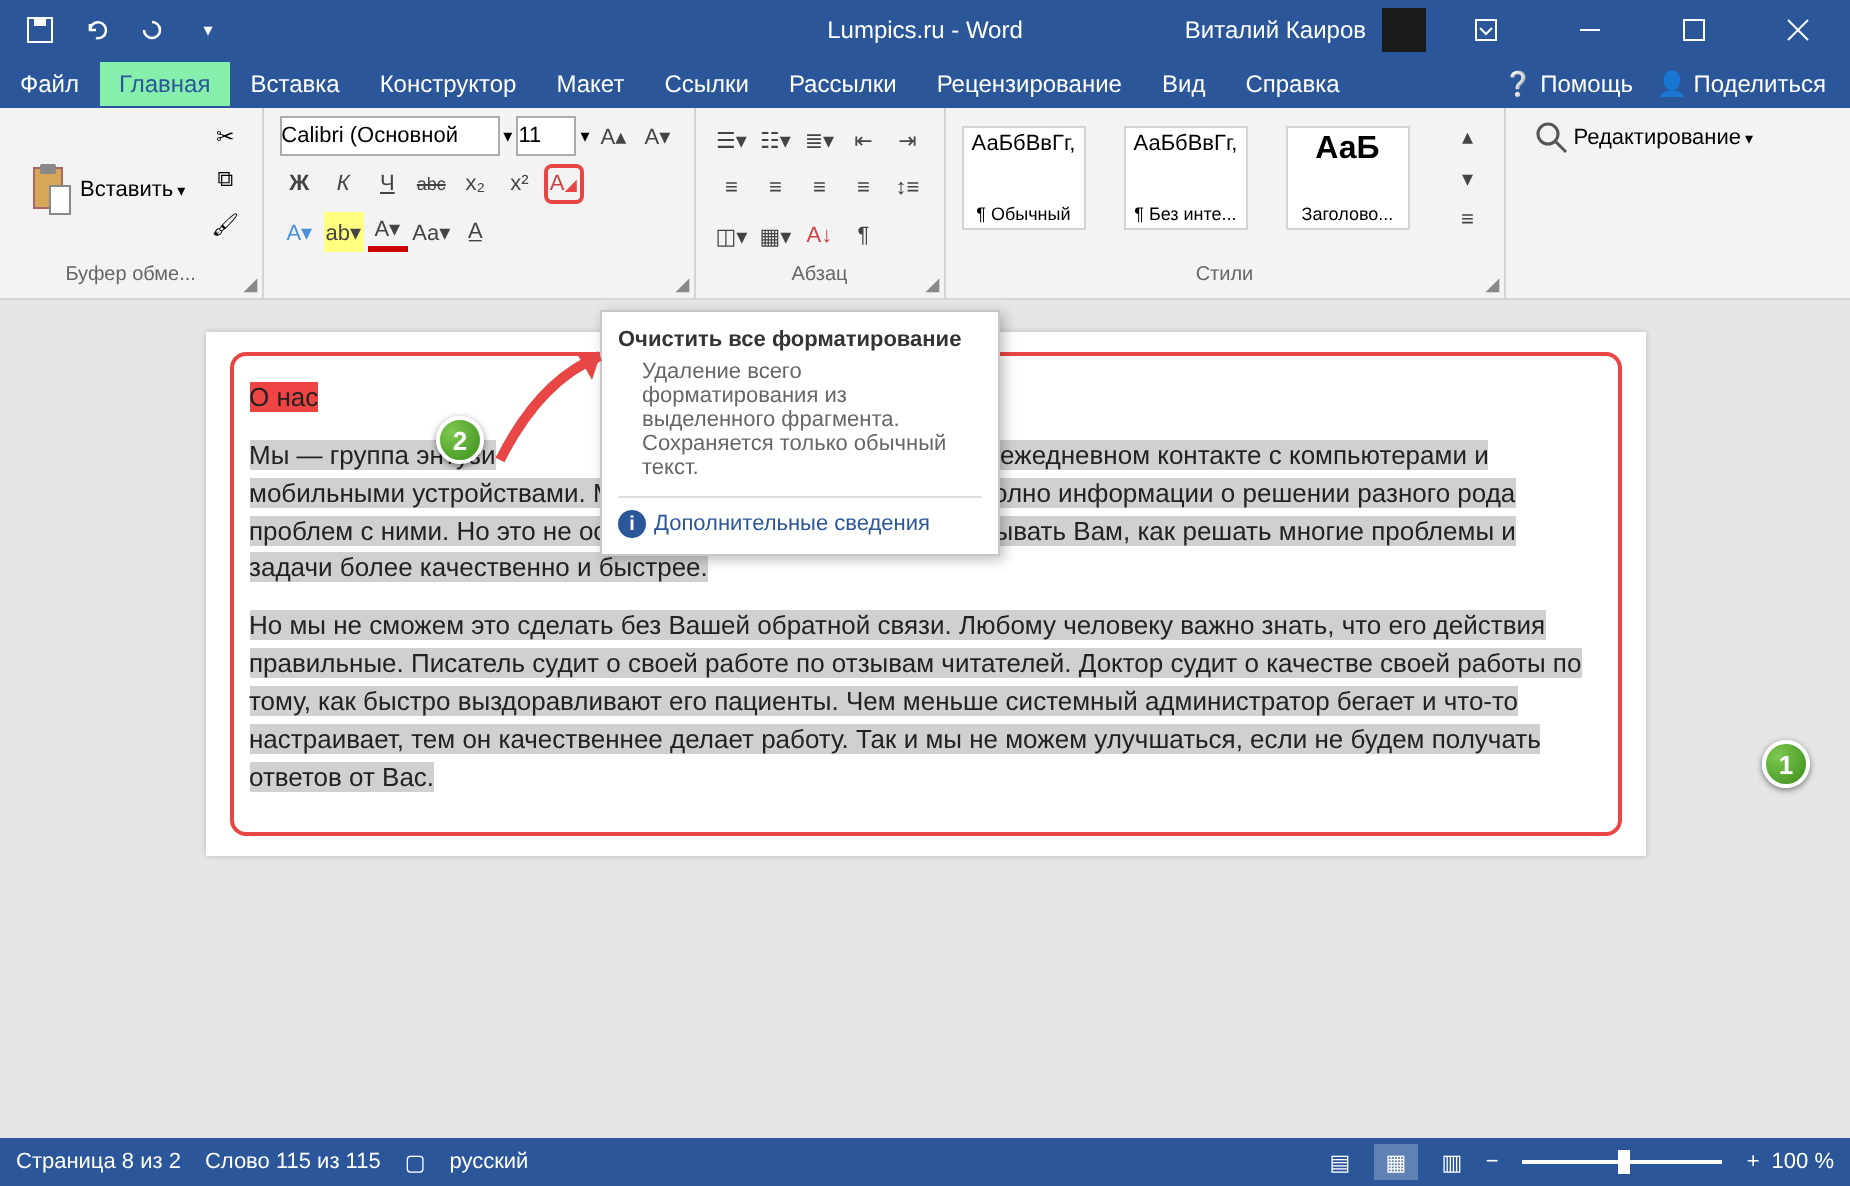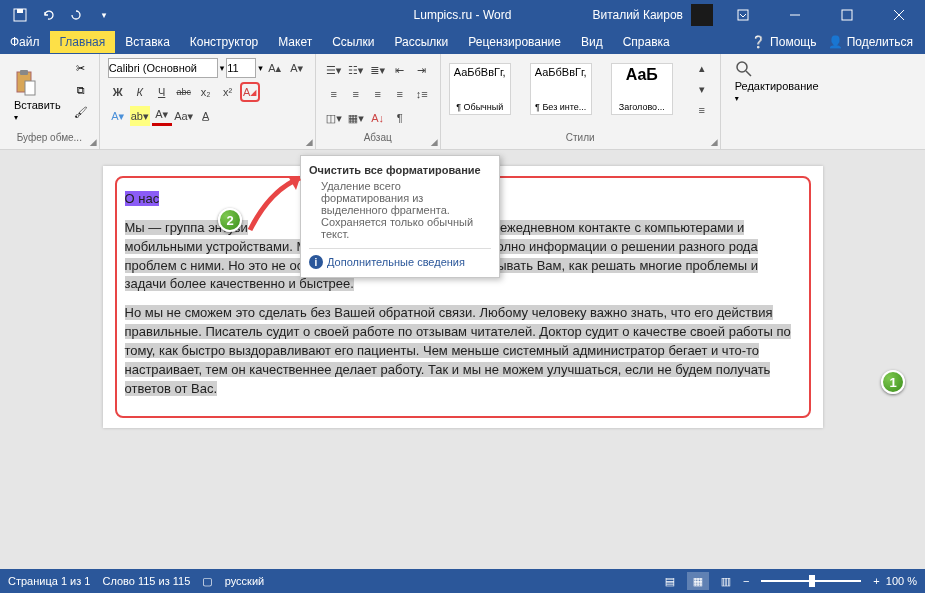--- a/index.html
+++ b/index.html
@@ -8,28 +8,28 @@
 .titlebar { background: #2b579a; height: 30px; display: flex; align-items: center; color: #fff; font-size: 12px; position: relative; }
 .qat { display: flex; align-items: center; gap: 4px; padding: 0 8px; }
 .qat-btn { width: 24px; height: 24px; display: flex; align-items: center; justify-content: center; cursor: pointer; }
 .title-text { position: absolute; left: 50%; transform: translateX(-50%); }
 .titlebar-right { margin-left: auto; display: flex; align-items: center; gap: 8px; padding-right: 4px; }
 .avatar { width: 22px; height: 22px; background: #1a1a1a; }
 .win-btn { width: 44px; height: 30px; display: flex; align-items: center; justify-content: center; cursor: pointer; }
 
 .tabs { background: #2b579a; height: 24px; display: flex; align-items: center; color: #fff; font-size: 12px; }
 .tab { padding: 4px 10px; cursor: pointer; }
-.tab.active { background: #fde047; color: #2b579a; }
+.tab.active { background: #86efac; color: #2b579a; }
 .tabs-right { margin-left: auto; display: flex; gap: 12px; padding-right: 12px; color: #fff; }
 
 .ribbon { background: #f3f3f3; height: 96px; display: flex; border-bottom: 1px solid #d4d4d4; }
 .group { border-right: 1px solid #d4d4d4; padding: 4px 8px; display: flex; flex-direction: column; position: relative; }
 .group-label { font-size: 10px; color: #666; text-align: center; margin-top: auto; padding-bottom: 2px; }
 .group-content { display: flex; gap: 4px; flex: 1; }
-.big-btn { display: flex; flex-direction: column; justify-content: center; padding: 2px 6px; font-size: 11px; cursor: pointer; gap: 2px; }
+.big-btn { display: flex; flex-direction: row; align-items: center; justify-content: center; padding: 2px 6px; font-size: 11px; cursor: pointer; gap: 2px; }
 .small-btns { display: flex; flex-direction: column; gap: 2px; }
 .small-btn { width: 20px; height: 20px; display: flex; align-items: center; justify-content: center; cursor: pointer; font-size: 11px; }
 .font-row { display: flex; gap: 2px; align-items: center; }
 .font-combo { border: 1px solid #ababab; background: #fff; font-size: 11px; padding: 1px 0; height: 20px; display: flex; align-items: center; }
 .font-name { width: 110px; }
 .font-size { width: 30px; }
 .icon-row { display: flex; gap: 2px; margin-top: 2px; }
 .r-btn { width: 20px; height: 20px; display: flex; align-items: center; justify-content: center; cursor: pointer; font-size: 11px; color: #444; }
 .r-btn.bold { font-weight: bold; }
 .style-gallery { display: flex; gap: 19px; align-items: center; }
@@ -39,21 +39,21 @@
 .dlg-launcher { position: absolute; bottom: 2px; right: 2px; font-size: 9px; color: #888; cursor: pointer; }
 
 .clear-fmt { border: 2px solid #e84545; border-radius: 4px; padding: 1px 2px; }
 
 .doc-area { background: #e6e6e6; position: relative; height: 420px; padding: 16px 40px; }
 .page { background: #fff; margin: 0 auto; width: 720px; padding: 10px 12px; box-shadow: 0 0 3px rgba(0,0,0,0.2); position: relative; }
 .red-box { border: 2px solid #e84545; border-radius: 8px; padding: 8px; }
 .doc-text { font-size: 13px; line-height: 1.45; color: #222; }
 .doc-text p { margin: 4px 0 10px; }
 .doc-text .hl { background: #d0d0d0; }
-.heading { font-size: 13px; background: #8b5cf6; display: inline; text-align: center; }
+.heading { font-size: 13px; background: #ef4444; display: inline; text-align: center; }
 
 .tooltip { position: absolute; left: 300px; top: 155px; background: #fff; border: 1px solid #c7c7c7; box-shadow: 2px 2px 6px rgba(0,0,0,0.25); width: 200px; font-size: 11px; padding: 8px; z-index: 10; }
 .tooltip-title { font-weight: bold; margin-bottom: 4px; color: #333; }
 .tooltip-body { color: #666; margin-bottom: 8px; margin-left: 12px; }
 .tooltip-link { color: #2b579a; border-top: 1px solid #ddd; padding-top: 6px; display: flex; align-items: center; gap: 4px; }
 .info-circle { width: 14px; height: 14px; border-radius: 50%; background: #2b579a; color: #fff; font-size: 10px; display: flex; align-items: center; justify-content: center; font-weight: bold; }
 
 .arrow { position: absolute; left: 240px; top: 170px; z-index: 20; }
 .callout { position: absolute; width: 24px; height: 24px; border-radius: 50%; background: radial-gradient(circle at 30% 30%, #7ec850, #3a8e1a); border: 2px solid #fff; box-shadow: 0 1px 3px rgba(0,0,0,0.5); color: #fff; font-weight: bold; font-size: 13px; display: flex; align-items: center; justify-content: center; z-index: 25; }
 .callout-1 { right: 20px; top: 370px; }
@@ -276,21 +276,21 @@
 
 <svg class="arrow" width="80" height="70" viewBox="0 0 80 70">
   <path d="M10 60 Q 30 20 60 8" fill="none" stroke="#e84545" stroke-width="5"></path>
   <path d="M60 8 L48 6 L56 20 Z" fill="#e84545"></path>
 </svg>
 
 <div class="callout callout-1">1</div>
 <div class="callout callout-2">2</div>
 
 <div class="statusbar">
-  <span>Страница 1 из 1</span>
+  <span>Страница 8 из 2</span>
   <span>Слово 115 из 115</span>
   <span>▢</span>
   <span>русский</span>
   <div class="statusbar-right">
     <div class="view-btn">▤</div>
     <div class="view-btn active">▦</div>
     <div class="view-btn">▥</div>
     <span>−</span>
     <div class="zoom-slider">
         <div class="zoom-thumb"></div>

